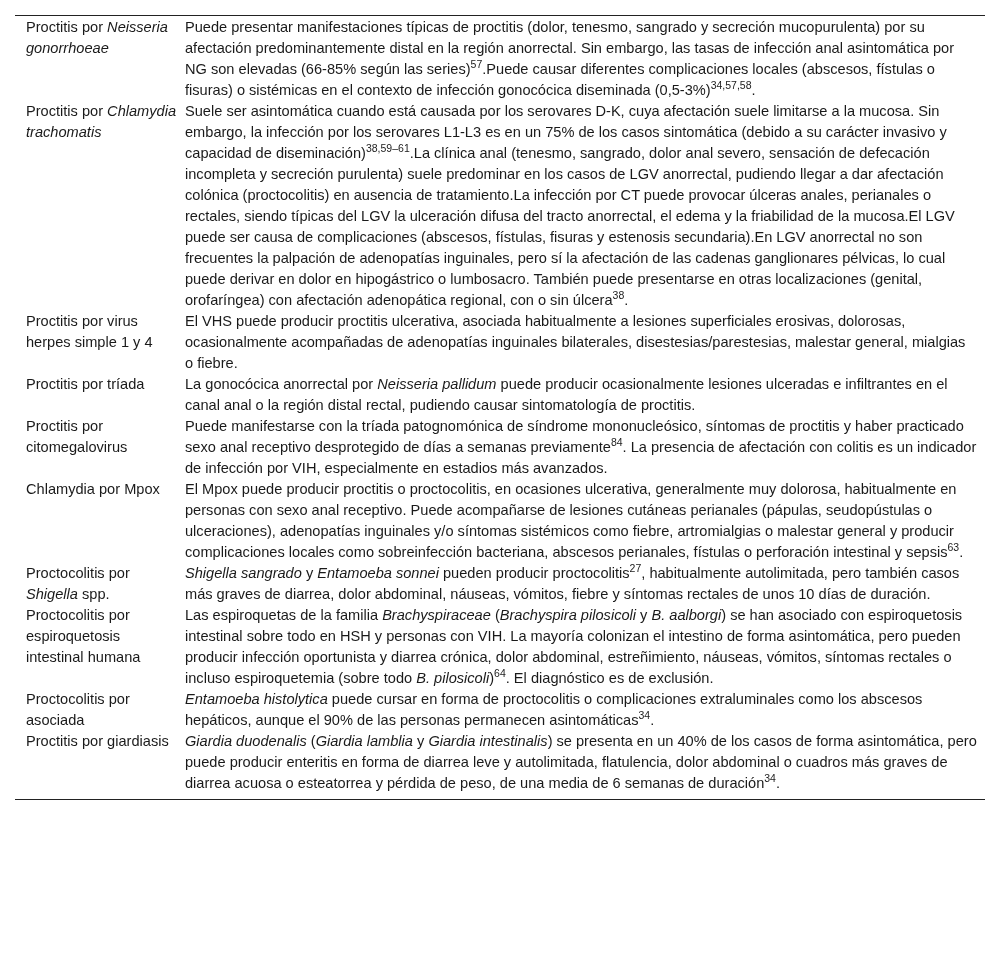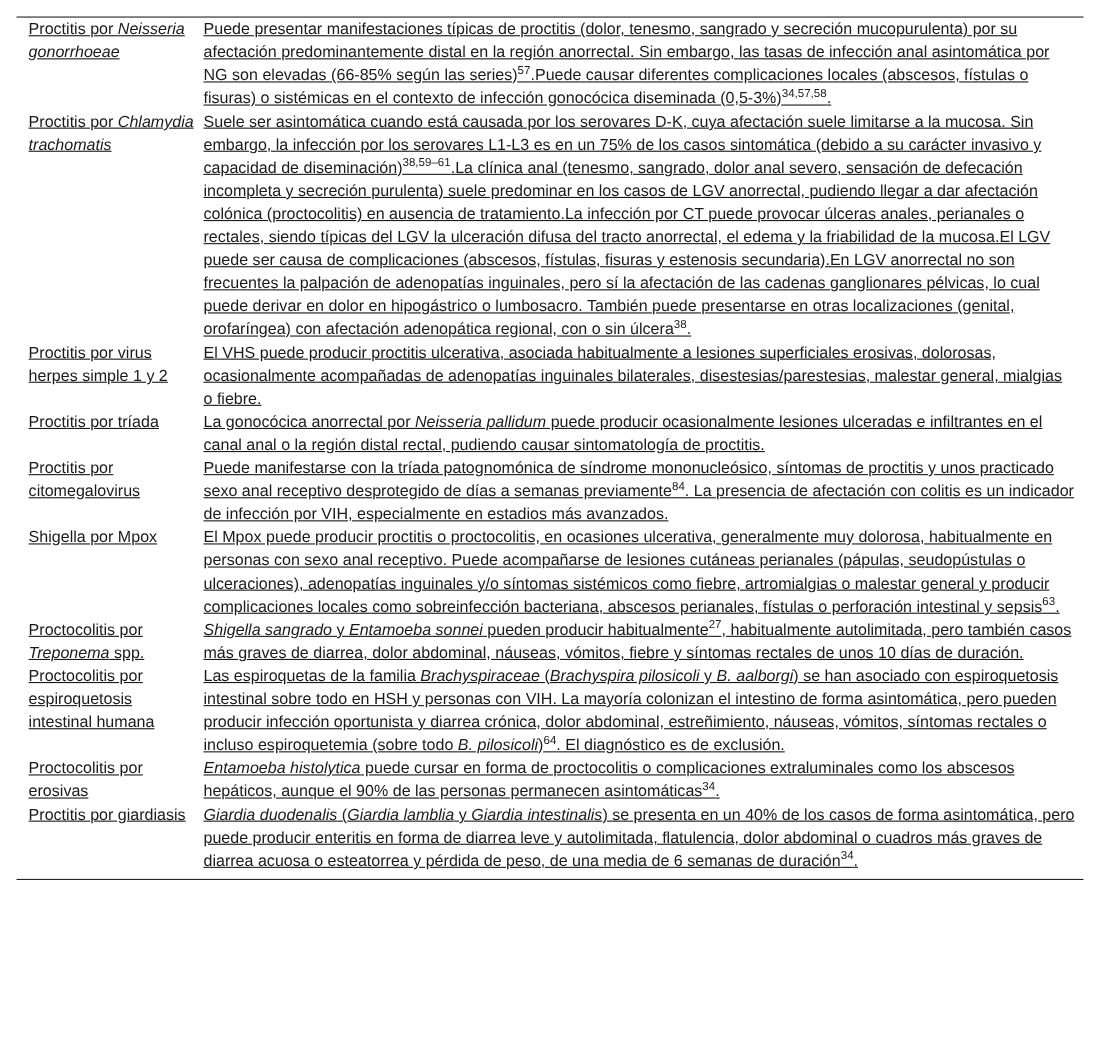--- a/index.html
+++ b/index.html
@@ -16,65 +16,65 @@
   table { border-collapse: collapse; width: 100%; }
   td {
     vertical-align: top;
     font-size: 14.6px;
     line-height: 21px;
     padding: 0;
   }
   td.c1 { width: 155px; padding-left: 11px; padding-right: 4px; }
   td.c2 { padding-right: 8px; margin-left: 20px; }
   tr:first-child td { padding-top: 1px; }
-  tr td { padding-bottom: 0px; text-decoration: underline; }
+  tr td { padding-bottom: 0px; }
   tr:last-child td { padding-bottom: 5px; }
   sup { font-size: 10.5px; line-height: 0; vertical-align: 6px; }
   i { font-style: italic; }
 </style>
 </head>
 <body>
 
 <div class="table-wrap">
   <table>
     <tbody id="tbody">
         <tr>
           <td class="c1"><span>Proctitis por </span><i>Neisseria gonorrhoeae</i></td>
           <td class="c2"><span>Puede presentar manifestaciones típicas de proctitis (dolor, tenesmo, sangrado y secreción mucopurulenta) por su afectación predominantemente distal en la región anorrectal. Sin embargo, las tasas de infección anal asintomática por NG son elevadas (66-85% según las series)</span><sup>57</sup><span>.Puede causar diferentes complicaciones locales (abscesos, fístulas o fisuras) o sistémicas en el contexto de infección gonocócica diseminada (0,5-3%)</span><sup>34,57,58</sup><span>.</span></td>
         </tr>
         <tr>
           <td class="c1"><span>Proctitis por </span><i>Chlamydia trachomatis</i></td>
           <td class="c2"><span>Suele ser asintomática cuando está causada por los serovares D-K, cuya afectación suele limitarse a la mucosa. Sin embargo, la infección por los serovares L1-L3 es en un 75% de los casos sintomática (debido a su carácter invasivo y capacidad de diseminación)</span><sup>38,59–61</sup><span>.La clínica anal (tenesmo, sangrado, dolor anal severo, sensación de defecación incompleta y secreción purulenta) suele predominar en los casos de LGV anorrectal, pudiendo llegar a dar afectación colónica (proctocolitis) en ausencia de tratamiento.La infección por CT puede provocar úlceras anales, perianales o rectales, siendo típicas del LGV la ulceración difusa del tracto anorrectal, el edema y la friabilidad de la mucosa.El LGV puede ser causa de complicaciones (abscesos, fístulas, fisuras y estenosis secundaria).En LGV anorrectal no son frecuentes la palpación de adenopatías inguinales, pero sí la afectación de las cadenas ganglionares pélvicas, lo cual puede derivar en dolor en hipogástrico o lumbosacro. También puede presentarse en otras localizaciones (genital, orofaríngea) con afectación adenopática regional, con o sin úlcera</span><sup>38</sup><span>.</span></td>
         </tr>
         <tr>
-          <td class="c1"><span>Proctitis por virus herpes simple 1 y 2</span></td>
+          <td class="c1"><span>Proctitis por virus herpes simple 1 y 4</span></td>
           <td class="c2"><span>El VHS puede producir proctitis ulcerativa, asociada habitualmente a lesiones superficiales erosivas, dolorosas, ocasionalmente acompañadas de adenopatías inguinales bilaterales, disestesias/parestesias, malestar general, mialgias o fiebre.</span></td>
         </tr>
         <tr>
           <td class="c1"><span>Proctitis por tríada</span></td>
           <td class="c2"><span>La gonocócica anorrectal por </span><i>Neisseria pallidum</i><span> puede producir ocasionalmente lesiones ulceradas e infiltrantes en el canal anal o la región distal rectal, pudiendo causar sintomatología de proctitis.</span></td>
         </tr>
         <tr>
           <td class="c1"><span>Proctitis por citomegalovirus</span></td>
-          <td class="c2"><span>Puede manifestarse con la tríada patognomónica de síndrome mononucleósico, síntomas de proctitis y unos practicado sexo anal receptivo desprotegido de días a semanas previamente</span><sup>84</sup><span>. La presencia de afectación con colitis es un indicador de infección por VIH, especialmente en estadios más avanzados.</span></td>
+          <td class="c2"><span>Puede manifestarse con la tríada patognomónica de síndrome mononucleósico, síntomas de proctitis y haber practicado sexo anal receptivo desprotegido de días a semanas previamente</span><sup>84</sup><span>. La presencia de afectación con colitis es un indicador de infección por VIH, especialmente en estadios más avanzados.</span></td>
         </tr>
         <tr>
-          <td class="c1"><span>Shigella por Mpox</span></td>
+          <td class="c1"><span>Chlamydia por Mpox</span></td>
           <td class="c2"><span>El Mpox puede producir proctitis o proctocolitis, en ocasiones ulcerativa, generalmente muy dolorosa, habitualmente en personas con sexo anal receptivo. Puede acompañarse de lesiones cutáneas perianales (pápulas, seudopústulas o ulceraciones), adenopatías inguinales y/o síntomas sistémicos como fiebre, artromialgias o malestar general y producir complicaciones locales como sobreinfección bacteriana, abscesos perianales, fístulas o perforación intestinal y sepsis</span><sup>63</sup><span>.</span></td>
         </tr>
         <tr>
-          <td class="c1"><span>Proctocolitis por </span><i>Treponema</i><span> spp.</span></td>
-          <td class="c2"><i>Shigella sangrado</i><span> y </span><i>Entamoeba sonnei</i><span> pueden producir habitualmente</span><sup>27</sup><span>, habitualmente autolimitada, pero también casos más graves de diarrea, dolor abdominal, náuseas, vómitos, fiebre y síntomas rectales de unos 10 días de duración.</span></td>
+          <td class="c1"><span>Proctocolitis por </span><i>Shigella</i><span> spp.</span></td>
+          <td class="c2"><i>Shigella sangrado</i><span> y </span><i>Entamoeba sonnei</i><span> pueden producir proctocolitis</span><sup>27</sup><span>, habitualmente autolimitada, pero también casos más graves de diarrea, dolor abdominal, náuseas, vómitos, fiebre y síntomas rectales de unos 10 días de duración.</span></td>
         </tr>
         <tr>
           <td class="c1"><span>Proctocolitis por espiroquetosis intestinal humana</span></td>
           <td class="c2"><span>Las espiroquetas de la familia </span><i>Brachyspiraceae</i><span> (</span><i>Brachyspira pilosicoli</i><span> y </span><i>B. aalborgi</i><span>) se han asociado con espiroquetosis intestinal sobre todo en HSH y personas con VIH. La mayoría colonizan el intestino de forma asintomática, pero pueden producir infección oportunista y diarrea crónica, dolor abdominal, estreñimiento, náuseas, vómitos, síntomas rectales o incluso espiroquetemia (sobre todo </span><i>B. pilosicoli</i><span>)</span><sup>64</sup><span>. El diagnóstico es de exclusión.</span></td>
         </tr>
         <tr>
-          <td class="c1"><span>Proctocolitis por erosivas</span></td>
+          <td class="c1"><span>Proctocolitis por asociada</span></td>
           <td class="c2"><i>Entamoeba histolytica</i><span> puede cursar en forma de proctocolitis o complicaciones extraluminales como los abscesos hepáticos, aunque el 90% de las personas permanecen asintomáticas</span><sup>34</sup><span>.</span></td>
         </tr>
         <tr>
           <td class="c1"><span>Proctitis por giardiasis</span></td>
           <td class="c2"><i>Giardia duodenalis</i><span> (</span><i>Giardia lamblia</i><span> y </span><i>Giardia intestinalis</i><span>) se presenta en un 40% de los casos de forma asintomática, pero puede producir enteritis en forma de diarrea leve y autolimitada, flatulencia, dolor abdominal o cuadros más graves de diarrea acuosa o esteatorrea y pérdida de peso, de una media de 6 semanas de duración</span><sup>34</sup><span>.</span></td>
         </tr>
       </tbody>
   </table>
 </div>
 

